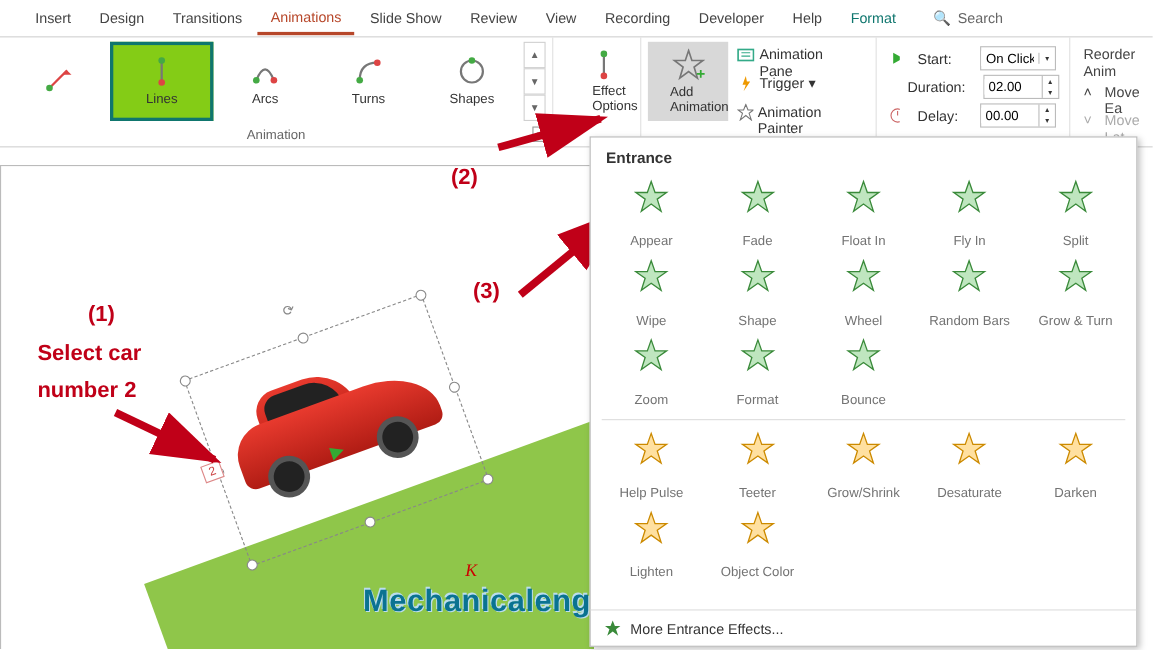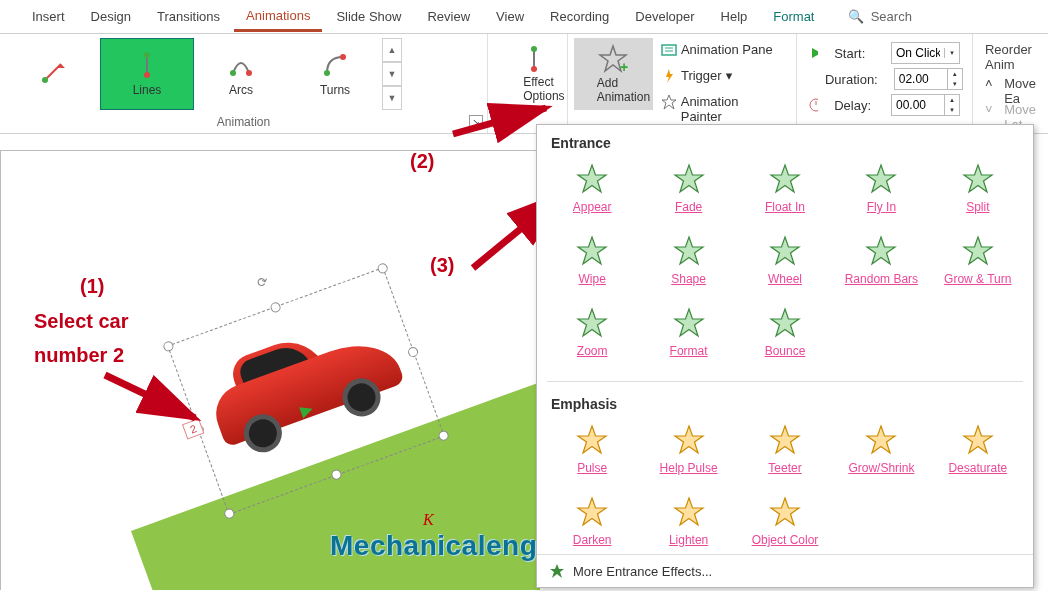--- a/index.html
+++ b/index.html
@@ -7,21 +7,21 @@
   .tabstrip { height: 34px; display: flex; align-items: center; border-bottom: 1px solid #d0d0d0; padding-left: 20px; gap: 2px; }
   .tab { padding: 6px 12px; cursor: pointer; color: #444; }
   .tab.active { color: #b7472a; font-weight: 400; border-bottom: 3px solid #b7472a; }
   .tab.format { color: #0f766e; text-align: center; }
   .search-wrap { display: flex; align-items: center; gap: 6px; margin-left: 20px; color: #666; }
   .ribbon { height: 100px; display: flex; border-bottom: 1px solid #d0d0d0; }
   .group { border-right: 1px solid #e0e0e0; display: flex; flex-direction: column; justify-content: space-between; padding: 4px 6px 0 6px; position: relative; }
   .group-label { text-align: center; font-size: 12px; color: #666; padding: 2px 0 4px 0; }
   .gallery { display: flex; align-items: center; gap: 0; height: 72px; }
   .gal-item { width: 94px; height: 72px; display: flex; flex-direction: column; align-items: center; justify-content: center; gap: 4px; cursor: pointer; border: 1px solid transparent; }
-  .gal-item.sel { background: #22c55e; border: 1px solid #0f766e; }
+  .gal-item.sel { background: #84cc16; border: 3px solid #0f766e; }
   .gal-item span { font-size: 12px; color: #333; }
   .gal-scroll { width: 20px; display: flex; flex-direction: column; height: 72px; }
   .gal-scroll div { flex: 1; border: 1px solid #d0d0d0; display: flex; align-items: center; justify-content: center; font-size: 9px; color: #666; cursor: pointer; }
   .big-btn { width: 80px; height: 72px; display: flex; flex-direction: column; align-items: center; justify-content: center; gap: 2px; cursor: pointer; }
   .big-btn.sel { background: #d8d8d8; }
   .big-btn span { font-size: 12px; line-height: 14px; margin-left: 20px; }
   .adv-col { display: flex; flex-direction: column; gap: 4px; padding: 4px 8px; font-size: 13px; }
   .adv-row { display: flex; gap: 4px; height: 22px; }
   .timing-col { display: flex; flex-direction: column; gap: 4px; padding: 4px 6px; font-size: 13px; }
   .timing-row { display: flex; align-items: center; gap: 16px; height: 22px; }
@@ -60,21 +60,21 @@
   .dd { position: absolute; left: 536px; top: 124px; width: 498px; height: 464px; background: #fff; border: 1px solid #b8b8b8; box-shadow: 2px 2px 6px rgba(0,0,0,.25); display: flex; flex-direction: column; }
   .dd-scroll { overflow-y: auto; flex: 1; }
   .dd-scroll::-webkit-scrollbar { width: 17px; }
   .dd-scroll::-webkit-scrollbar-track { background: #f1f1f1; border-left: 1px solid #ddd; }
   .dd-scroll::-webkit-scrollbar-thumb { background: #c1c1c1; }
   .cat-head { font-weight: 600; font-size: 14px; padding: 10px 14px 6px 14px; color: #333; }
   .sep { border: none; border-top: 1px solid #ddd; margin: 4px 10px; }
   .grid5 { display: grid; grid-template-columns: repeat(5, 1fr); gap: 4px 2px; padding: 0 8px 8px 8px; }
   .eff { display: flex; flex-direction: column; align-items: center; justify-content: flex-start; height: 68px; cursor: pointer; border: 1px solid transparent; padding-top: 4px; }
   .eff .star { width: 34px; height: 34px; display: flex; align-items: center; justify-content: center; }
-  .eff .lbl { font-size: 12px; color: #ec4899; margin-top: 4px; white-space: nowrap; text-decoration: underline; }
+  .eff .lbl { font-size: 12px; color: #737373; margin-top: 16px; white-space: nowrap; }
   .dd-foot { border-top: 1px solid #ddd; padding: 8px 12px; display: flex; align-items: center; gap: 8px; cursor: pointer; text-align: center; }
 
   .disabled { color: #aaa; }
 </style>
 </head>
 <body>
 
 <div class="tabstrip">
   <div class="tab">Insert</div>
   <div class="tab">Design</div>
@@ -121,20 +121,27 @@
           </svg>
         <span>Arcs</span>
       </div>
       <div class="gal-item">
         <svg width="28" height="28">
             <path d="M6 22 Q6 6 22 6" stroke="#777" stroke-width="2" fill="none"></path>
             <circle cx="6" cy="22" r="3" fill="#4a4"></circle>
             <circle cx="22" cy="6" r="3" fill="#d44"></circle>
           </svg>
         <span>Turns</span>
+      </div>
+      <div class="gal-item">
+        <svg width="28" height="28">
+            <circle cx="14" cy="14" r="10" stroke="#777" stroke-width="2" fill="none"></circle>
+            <circle cx="14" cy="4" r="3" fill="#4a4"></circle>
+          </svg>
+        <span>Shapes</span>
       </div>
       <div class="gal-scroll">
         <div>▲</div>
         <div>▼</div>
         <div>▼</div>
       </div>
     </div>
     <div class="group-label">Animation</div>
     <div class="launcher">↘</div>
   </div>
@@ -394,30 +401,21 @@
         <div class="eff">
           <div class="star">
             <svg width="34" height="34" viewBox="0 0 34 34">
     <polygon points="17,3 20.5,13 31,13 22.5,19 26,30 17,23.5 8,30 11.5,19 3,13 13.5,13" fill="#bfe6bf" stroke="#3a8a3a" stroke-width="1.2"></polygon>
             </svg>
           </div>
           <div class="lbl">Bounce</div>
         </div>
       </div>
     <hr class="sep">
-    <div class="cat-head">Emphasis</div>
     <div class="grid5" id="emphasis-grid">
-        <div class="eff">
-          <div class="star">
-            <svg width="34" height="34" viewBox="0 0 34 34">
-    <polygon points="17,3 20.5,13 31,13 22.5,19 26,30 17,23.5 8,30 11.5,19 3,13 13.5,13" fill="#ffe0a0" stroke="#cc8a00" stroke-width="1.2"></polygon>
-            </svg>
-          </div>
-          <div class="lbl">Pulse</div>
-        </div>
         <div class="eff">
           <div class="star">
             <svg width="34" height="34" viewBox="0 0 34 34">
     <polygon points="17,3 20.5,13 31,13 22.5,19 26,30 17,23.5 8,30 11.5,19 3,13 13.5,13" fill="#ffe0a0" stroke="#cc8a00" stroke-width="1.2"></polygon>
             </svg>
           </div>
           <div class="lbl">Help Pulse</div>
         </div>
         <div class="eff">
           <div class="star">

